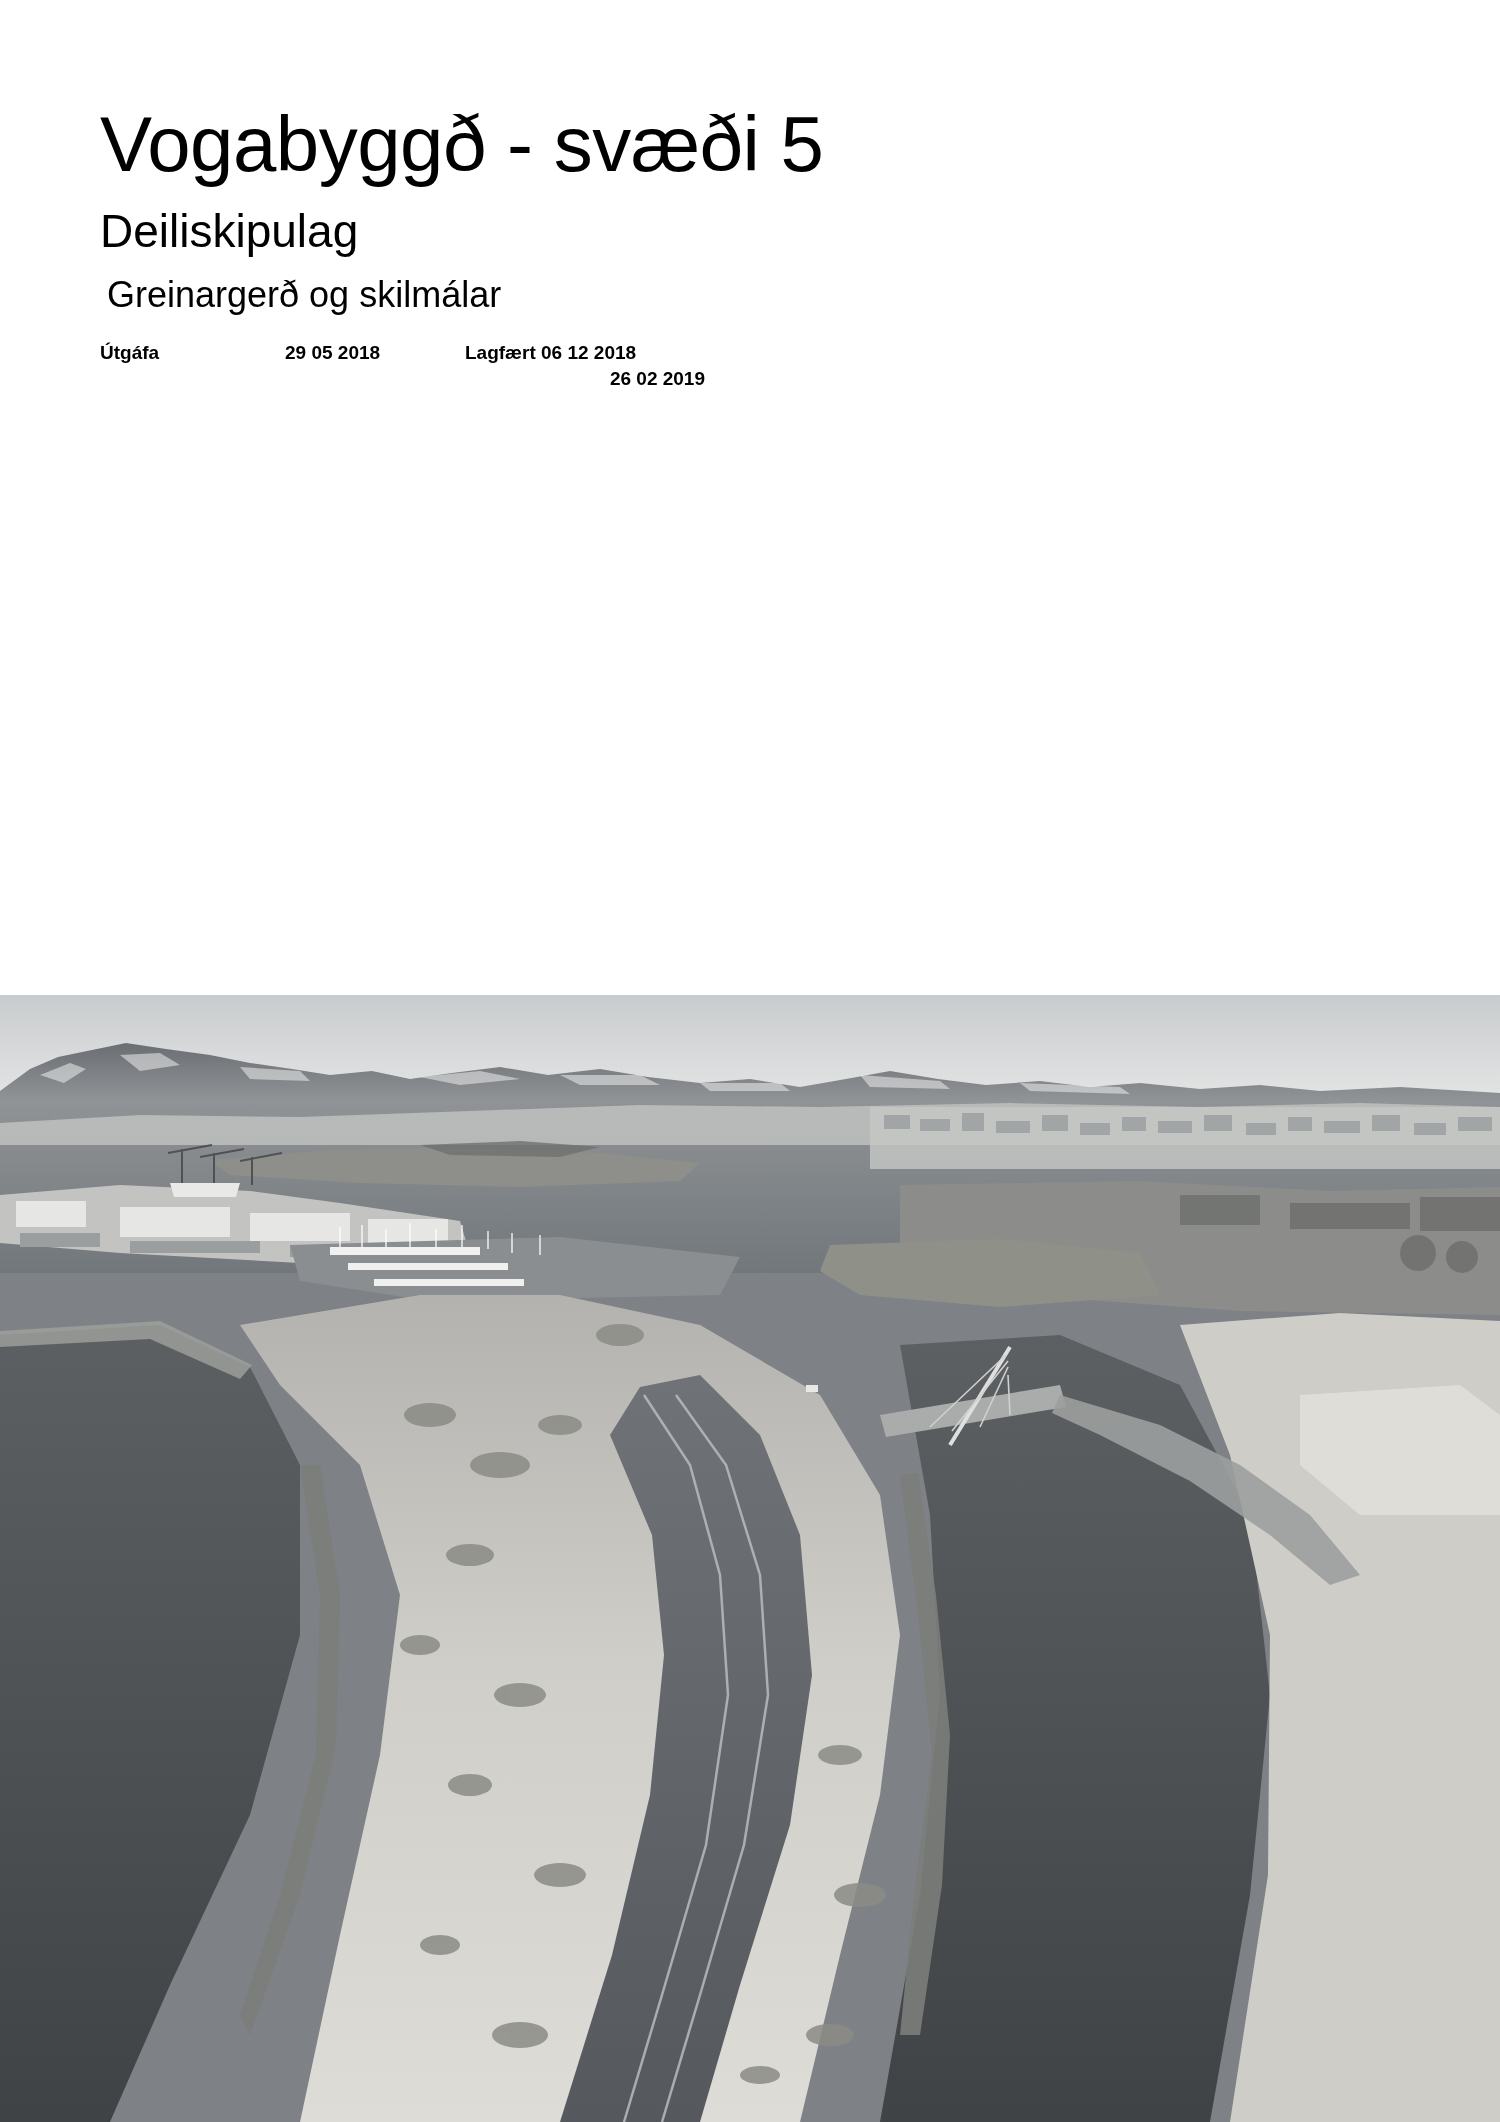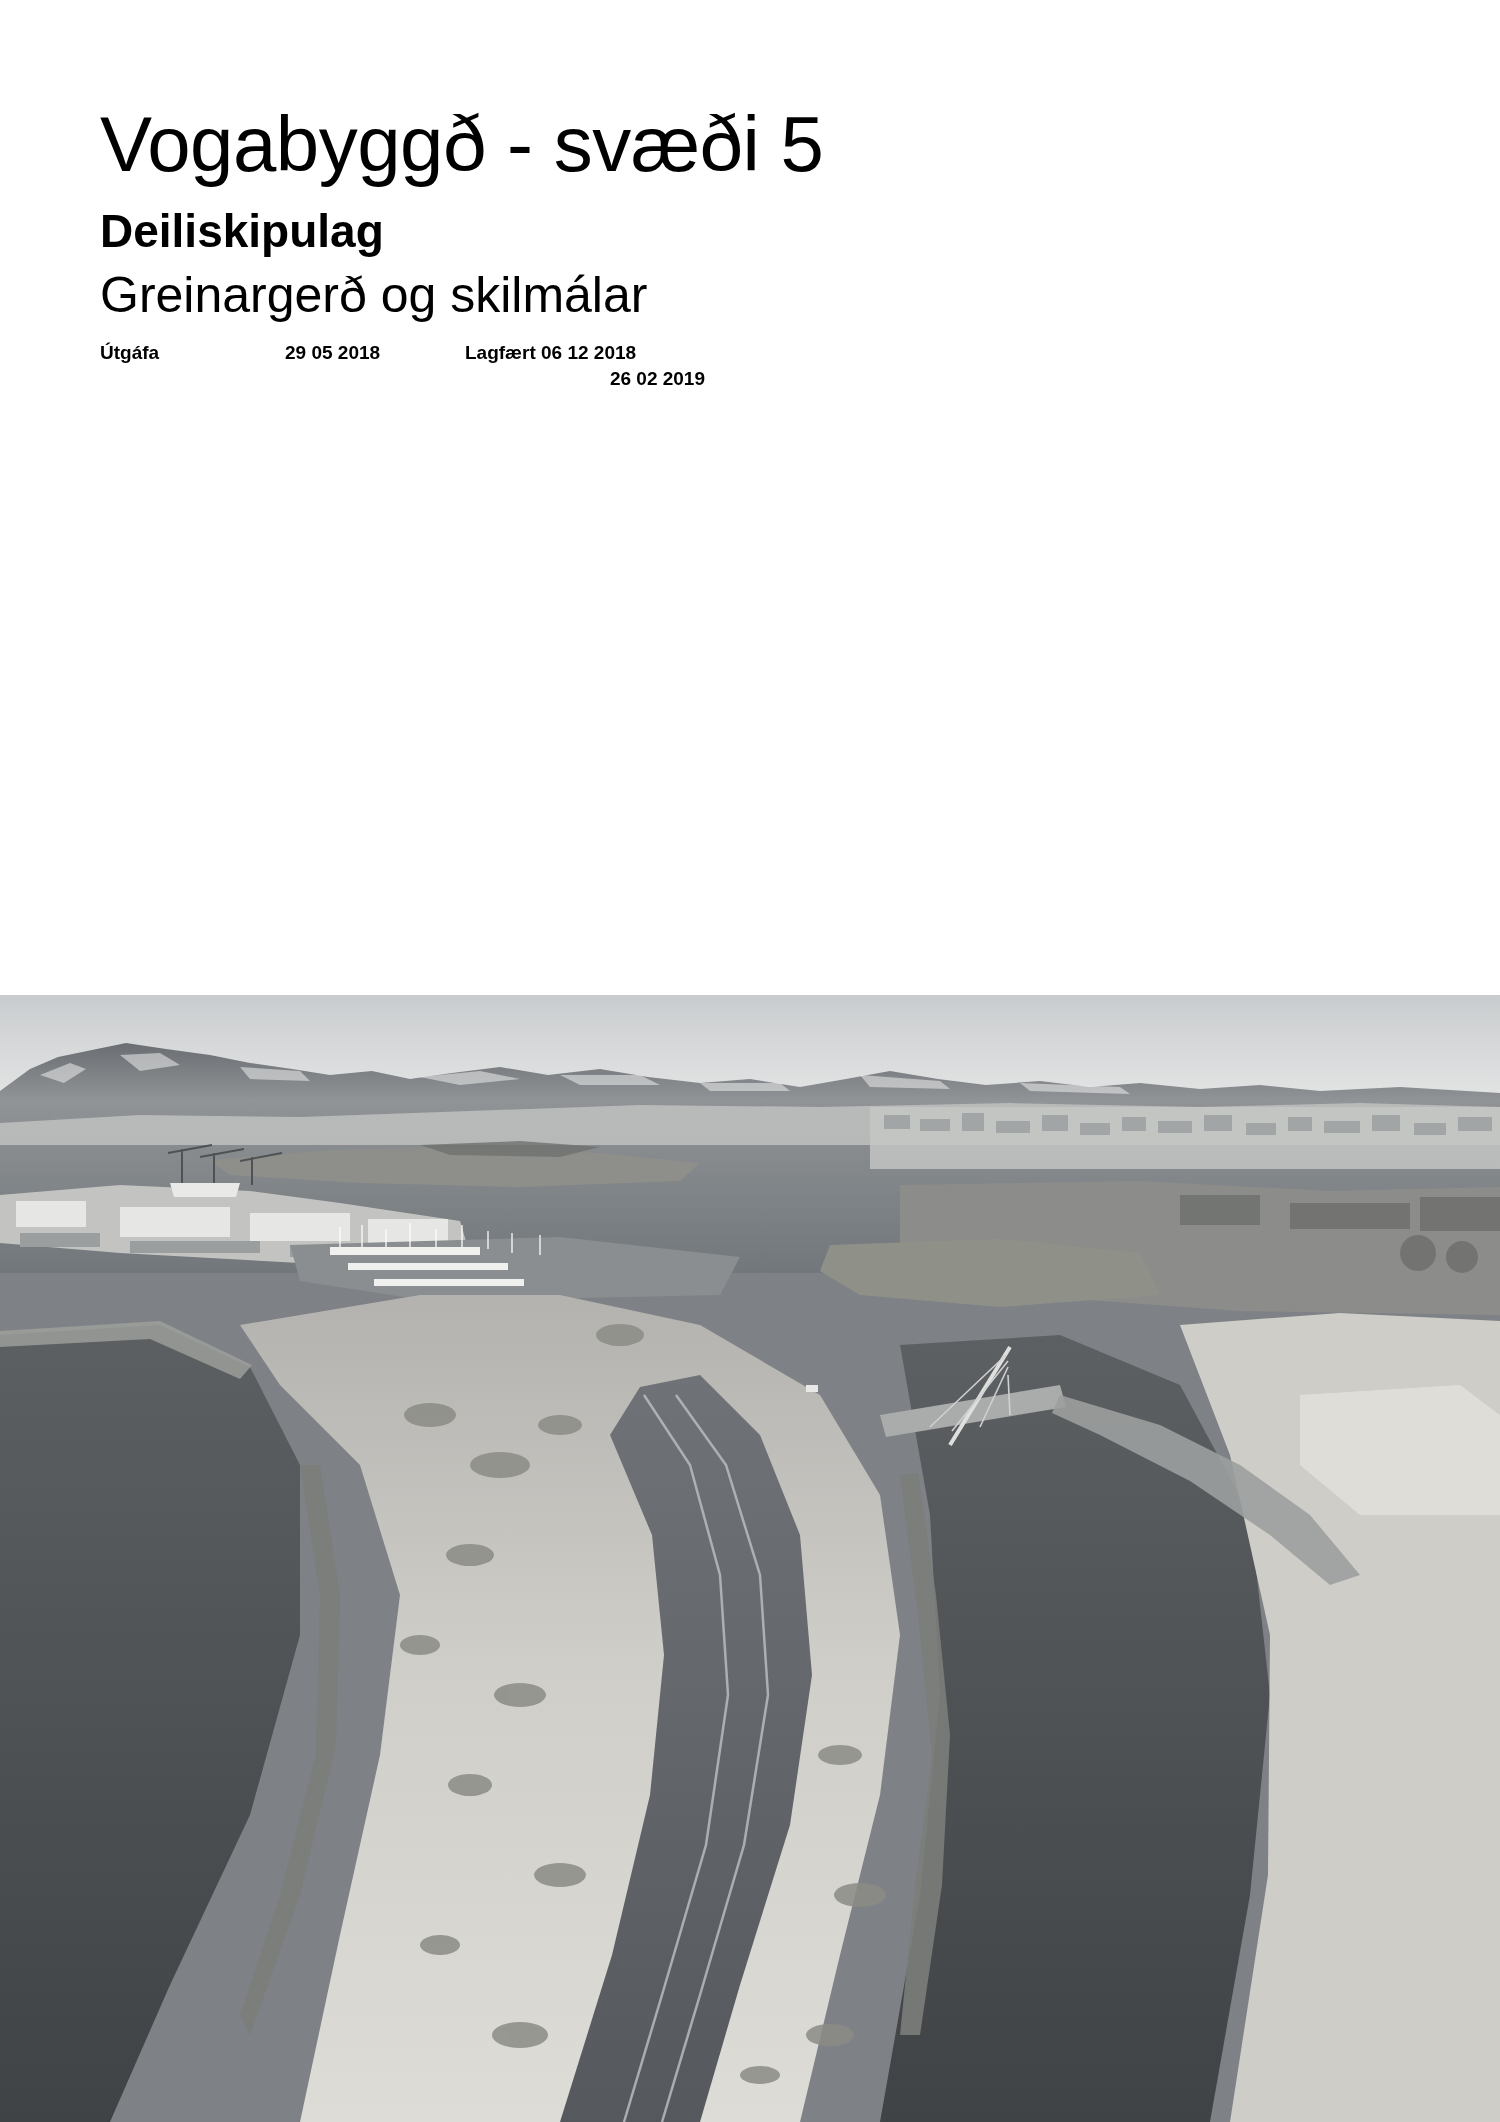--- a/index.html
+++ b/index.html
@@ -27,29 +27,29 @@
     font-size: 78px;
     line-height: 88px;
     font-weight: 400;
     letter-spacing: -0.5px;
     margin: 0;
     white-space: nowrap;
   }
   .doc-subtitle {
     font-size: 46px;
     line-height: 58px;
-    font-weight: 700;
+    font-weight: 400;
     margin: 0;
     margin-top: 14px;
   }
   .doc-subtitle2 {
-    font-size: 50px;
+    font-size: 36px;
     line-height: 58px;
     font-weight: 400;
-    margin: 0;
+    margin: 7px;
     margin-top: 6px;
   }
 
   
   .version-block {
     margin-top: 16px;
     font-size: 0;
   }
   .version-row {
     display: block;

